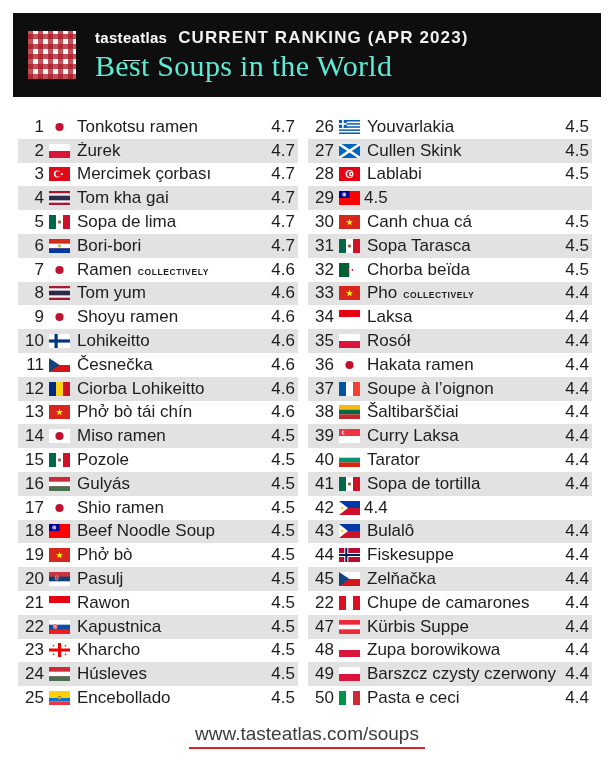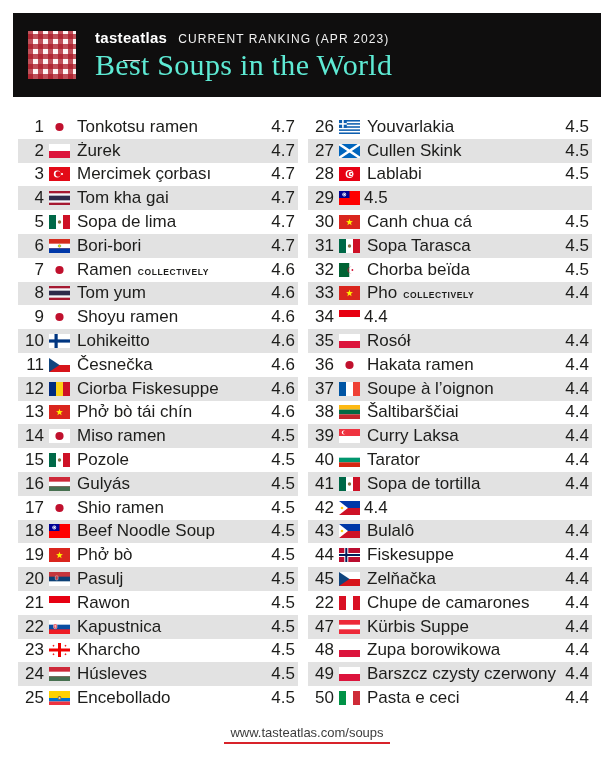--- a/index.html
+++ b/index.html
@@ -34,21 +34,21 @@
       repeating-linear-gradient(0deg, rgba(171,26,38,.75) 0 5px, rgba(255,255,255,0) 5px 10px),
       repeating-linear-gradient(90deg, rgba(171,26,38,.75) 0 5px, rgba(255,255,255,0) 5px 10px);
   }
   .header-text{margin-left:19px;display:flex;flex-direction:column;}
   .brand-line{display:flex;align-items:baseline;gap:11px;margin-bottom:5px;}
   .brand{
     color:#fff;font-size:15px;font-weight:bold;letter-spacing:.3px;line-height:1;
   }
   .brand .u{border-bottom:1.4px solid rgba(255,255,255,.85);padding-bottom:14px;}
   .ranking-label{
-    color:#f1f1f1;font-size:12px;font-weight:normal;letter-spacing:1.1px;line-height:1;
+    color:#f1f1f1;font-size:17px;font-weight:bold;letter-spacing:1.1px;line-height:1;
   }
   .page-title{
     color:#5eead4;
     font-family:"Liberation Serif","DejaVu Serif",serif;
     font-weight:normal;
     font-size:30px;
     line-height:1;
     letter-spacing:.3px;
   }
   
@@ -86,21 +86,21 @@
   }
   .note:empty{display:none;}
   .rating{margin-left:4px;text-align:right;}
   
   .footer{
     margin-top:13px;
     text-align:center;
   }
   .footer-link{
     display:inline-block;
-    font-size:13px;
+    font-size:19px;
     color:#3c3c3c;
     text-decoration:none;
     border-bottom:2.5px solid var(--accent-red);
     padding:0 6px 2px 6px;
   }
 </style>
 </head>
 <body>
 
 <div class="header">
@@ -249,21 +249,21 @@
   </div>
       <div class="row">
     <span class="rank">12</span>
     <span class="flag">
           <svg viewBox="0 0 21 14" xmlns="http://www.w3.org/2000/svg">
             <rect width="7" height="14" fill="#002b7f"></rect>
             <rect x="7" width="7" height="14" fill="#fcd116"></rect>
             <rect x="14" width="7" height="14" fill="#ce1126"></rect>
           </svg>
         </span>
-    <span class="name"><span class="name-text">Ciorba Fiskesuppe</span></span>
+    <span class="name"><span class="name-text">Ciorba Lohikeitto</span></span>
     <span class="rating">4.6</span>
   </div>
       <div class="row">
     <span class="rank">13</span>
     <span class="flag">
           <svg viewBox="0 0 21 14" xmlns="http://www.w3.org/2000/svg">
             <rect width="21" height="14" fill="#da251d"></rect>
             <polygon points="10.5,3.7 9.62,6.09 7.08,6.19 9.07,7.76 8.38,10.21 10.5,8.8 12.62,10.21 11.93,7.76 13.92,6.19 11.38,6.09" fill="#ffef00"></polygon>
           </svg>
         </span>
@@ -536,20 +536,21 @@
     <span class="rating">4.4</span>
   </div>
       <div class="row">
     <span class="rank">34</span>
     <span class="flag">
           <svg viewBox="0 0 21 14" xmlns="http://www.w3.org/2000/svg">
             <rect width="21" height="14" fill="#fff"></rect>
             <rect width="21" height="7" fill="#e70011"></rect>
           </svg>
         </span>
+    <span class="name"><span class="name-text">Laksa</span></span>
     <span class="rating">4.4</span>
   </div>
       <div class="row">
     <span class="rank">35</span>
     <span class="flag">
           <svg viewBox="0 0 21 14" xmlns="http://www.w3.org/2000/svg">
             <rect width="21" height="14" fill="#fff"></rect>
             <rect y="7" width="21" height="7" fill="#dc143c"></rect>
           </svg>
         </span>

